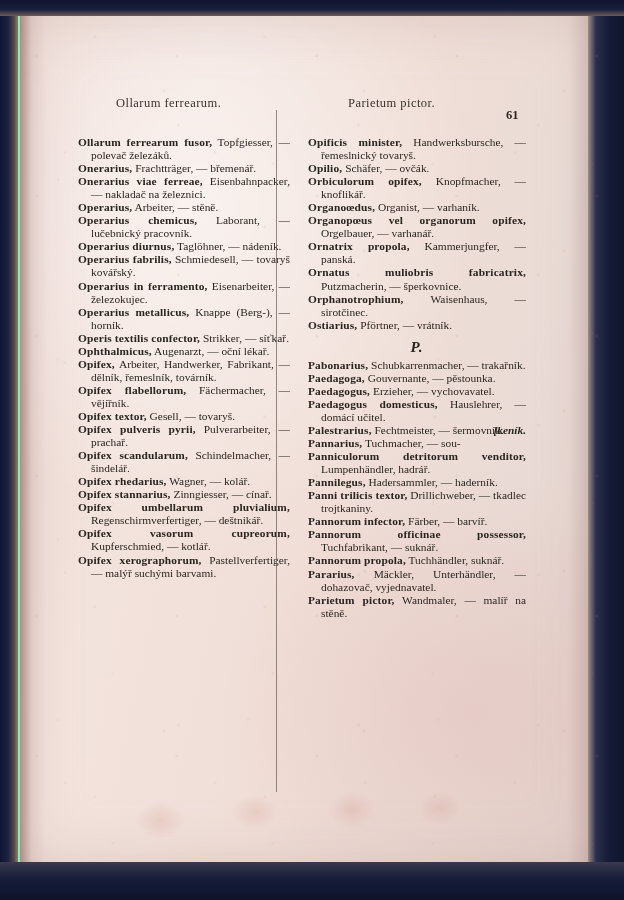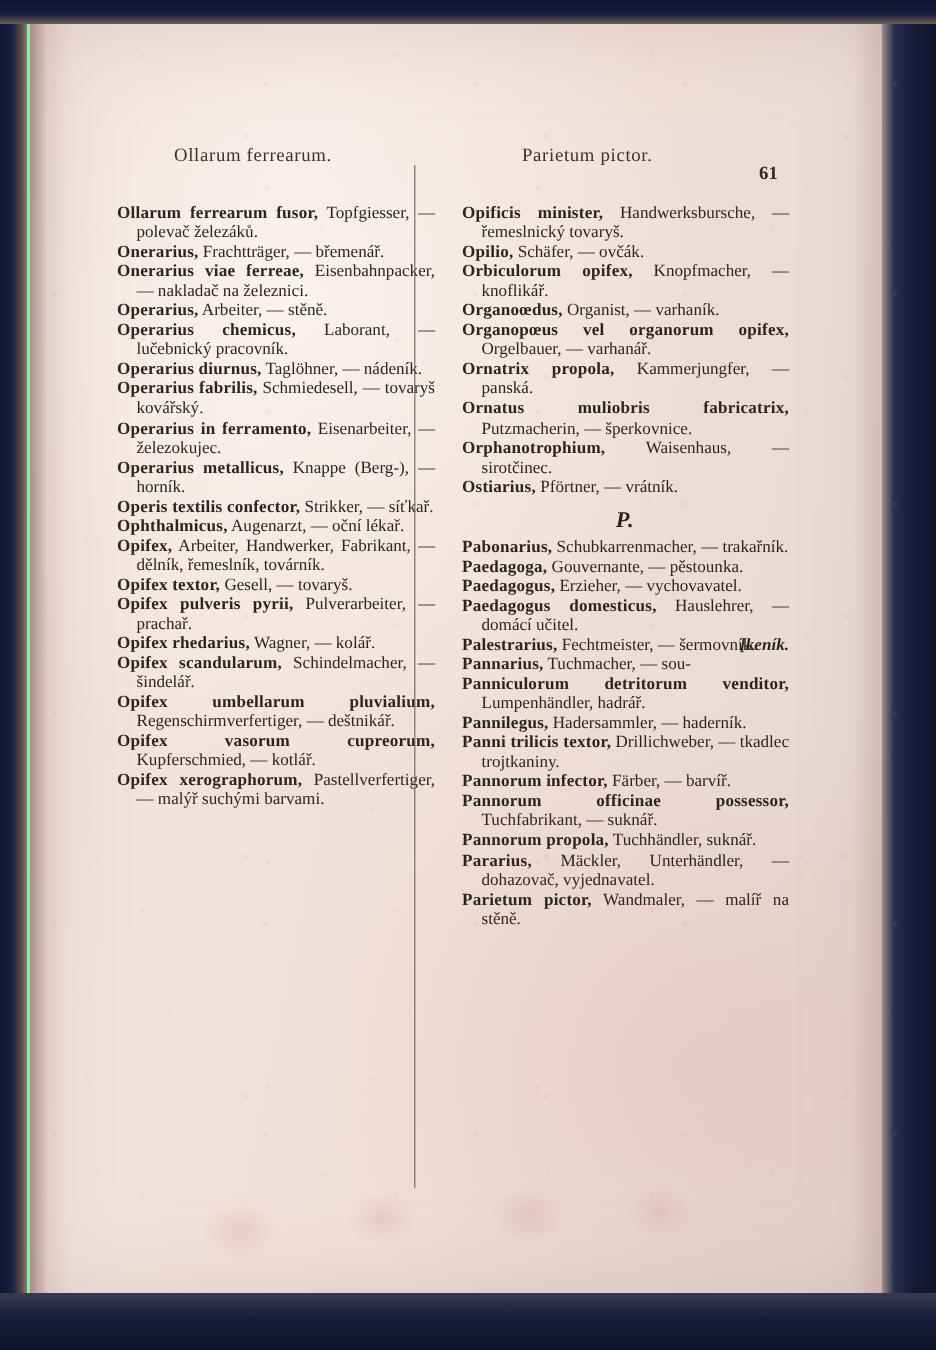--- a/index.html
+++ b/index.html
@@ -226,24 +226,26 @@
           <p class="entry"><span class="hw">Onerarius viae ferreae,</span><span> Eisenbahnpacker, — nakladač na železnici.</span></p>
           <p class="entry"><span class="hw">Operarius,</span><span> Arbeiter, — stěně.</span></p>
           <p class="entry"><span class="hw">Operarius chemicus,</span><span> Laborant, — lučebnický pracovník.</span></p>
           <p class="entry"><span class="hw">Operarius diurnus,</span><span> Taglöhner, — nádeník.</span></p>
           <p class="entry"><span class="hw">Operarius fabrilis,</span><span> Schmiedesell, — tovaryš kovářský.</span></p>
           <p class="entry"><span class="hw">Operarius in ferramento,</span><span> Eisenarbeiter, — železokujec.</span></p>
           <p class="entry"><span class="hw">Operarius metallicus,</span><span> Knappe (Berg-), — horník.</span></p>
           <p class="entry"><span class="hw">Operis textilis confector,</span><span> Strikker, — síťkař.</span></p>
           <p class="entry"><span class="hw">Ophthalmicus,</span><span> Augenarzt, — oční lékař.</span></p>
           <p class="entry"><span class="hw">Opifex,</span><span> Arbeiter, Handwerker, Fabrikant, — dělník, řemeslník, továrník.</span></p>
+          <p class="entry"><span class="hw">Opifex flabellorum,</span><span> Fächermacher, — vějířník.</span></p>
           <p class="entry"><span class="hw">Opifex textor,</span><span> Gesell, — tovaryš.</span></p>
           <p class="entry"><span class="hw">Opifex pulveris pyrii,</span><span> Pulverarbeiter, — prachař.</span></p>
+          <p class="entry"><span class="hw">Opifex scandularum,</span><span> Schindelmacher, — šindelář.</span></p>
           <p class="entry"><span class="hw">Opifex rhedarius,</span><span> Wagner, — kolář.</span></p>
-          <p class="entry"><span class="hw">Opifex scandularum,</span><span> Schindelmacher, — šindelář.</span></p>
+          <p class="entry"><span class="hw">Opifex stannarius,</span><span> Zinngiesser, — cínař.</span></p>
           <p class="entry"><span class="hw">Opifex umbellarum pluvialium,</span><span> Regenschirmverfertiger, — deštnikář.</span></p>
           <p class="entry"><span class="hw">Opifex vasorum cupreorum,</span><span> Kupferschmied, — kotlář.</span></p>
           <p class="entry"><span class="hw">Opifex xerographorum,</span><span> Pastellverfertiger, — malýř suchými barvami.</span></p>
         </div>
       <div class="col col-right" id="col-right">
           <p class="entry"><span class="hw">Opificis minister,</span><span> Handwerksbursche, — řemeslnický tovaryš.</span></p>
           <p class="entry"><span class="hw">Opilio,</span><span> Schäfer, — ovčák.</span></p>
           <p class="entry"><span class="hw">Orbiculorum opifex,</span><span> Knopfmacher, — knoflikář.</span></p>
           <p class="entry"><span class="hw">Organoœdus,</span><span> Organist, — varhaník.</span></p>
           <p class="entry"><span class="hw">Organopœus vel organorum opifex,</span><span> Orgelbauer, — varhanář.</span></p>

